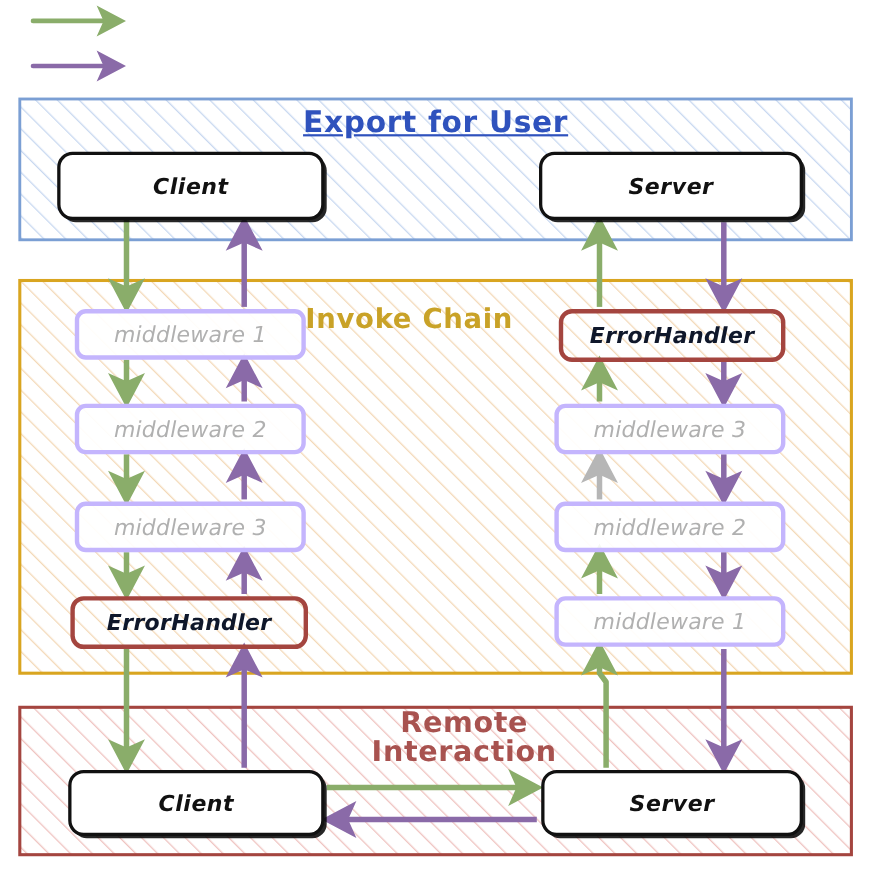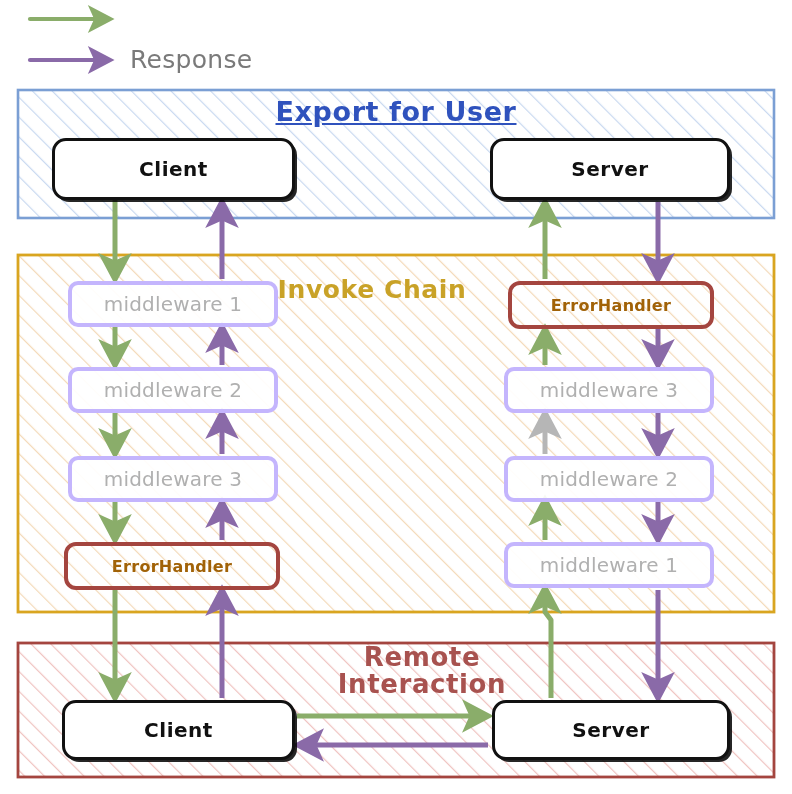--- a/index.html
+++ b/index.html
@@ -12,31 +12,31 @@
        font-family:"DejaVu Sans","Liberation Sans",sans-serif;
        letter-spacing:.3px;white-space:nowrap;}
   
   .grp-title{position:absolute;text-align:center;font-weight:bold;
        font-family:"DejaVu Sans","Liberation Sans",sans-serif;
        white-space:pre-line;line-height:1.05;letter-spacing:.6px;}
   
   .node{position:absolute;display:flex;align-items:center;
        justify-content:center;box-sizing:border-box;}
   .node span{font-family:"DejaVu Sans","Liberation Sans",sans-serif;
-       font-weight:bold;}
+       font-weight:bold;font-style:italic;}
   .node-endpoint{background:#ffffff;border:3.5px solid #111111;
        border-radius:14px;box-shadow:3px 3px 0 -1px rgba(0,0,0,.85);}
   .node-endpoint span{color:#111111;font-size:20px;letter-spacing:.5px;}
   .node-mw{background:rgba(255,255,255,.92);border:4px solid #c4b5fd;
        border-radius:10px;}
   .node-mw span{color:#b0b0b0;font-size:20px;font-weight:normal;
        letter-spacing:.2px;}
   .node-err{background:transparent;border:4px solid #a4453f;
        border-radius:12px;}
-  .node-err span{color:#a16207;font-size:16px;letter-spacing:.3px;}
+  .node-err span{color:#0f172a;font-size:20px;letter-spacing:.3px;}
 </style>
 </head>
 <body>
 
 <div id="stage">
 
   <svg class="layer" viewBox="0 0 792 794">
     <defs>
       <pattern id="hatchBlue" width="14" height="14" patternTransform="rotate(-45)" patternUnits="userSpaceOnUse">
         <line x1="0" y1="0" x2="0" y2="14" stroke="#c8d8f0" stroke-width="2.4"></line>
@@ -128,21 +128,20 @@
       <line x1="222" y1="540" x2="222" y2="504" marker-end="url(#arwPurple)"></line>
 
       <line x1="222" y1="454" x2="222" y2="415" marker-end="url(#arwPurple)"></line>
 
       <line x1="222" y1="365" x2="222" y2="329" marker-end="url(#arwPurple)"></line>
 
       <line x1="222" y1="279" x2="222" y2="204" marker-end="url(#arwPurple)"></line>
     </g>
   </svg>
 
-  <div class="legend-label" style="left:130px;top:45px;">Response</div>
 
   <div class="grp-title" style="left:18px;top:98px;width:756px;font-size:27px;color:#2f52bd;text-decoration:underline;">Export for User</div>
 
   <div class="grp-title" style="left:18px;top:277px;width:708px;font-size:25px;color:#c9a227;">Invoke Chain</div>
 
   <div class="grp-title" style="left:18px;top:644px;width:756px;font-size:26px;color:#a8524f;margin-left:26px;">Remote
 Interaction</div>
 
   <div class="node node-endpoint" style="left:52px;top:138px;width:243px;height:62px;">
     <span>Client</span>

